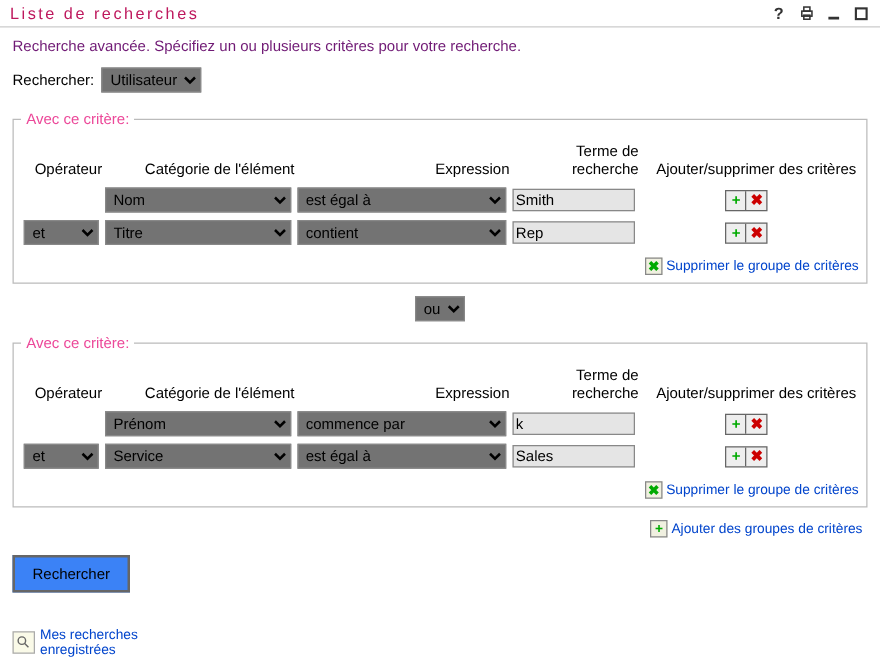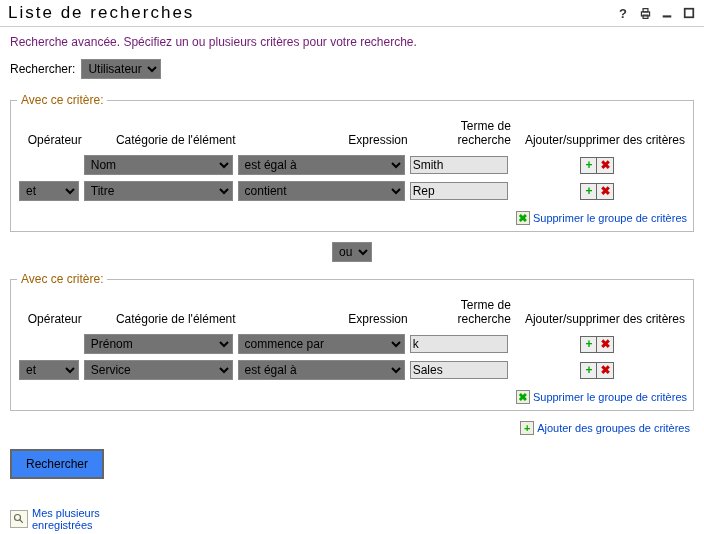--- a/index.html
+++ b/index.html
@@ -1,26 +1,26 @@
 <!DOCTYPE html>
 <html><head>
 <meta charset="utf-8">
 <style>
 * { box-sizing: border-box; margin: 0; padding: 0; }
 body { font-family: Arial, sans-serif; font-size: 12px; width: 704px; height: 534px; background: #fff; color: #000; }
 .titlebar { display: flex; align-items: center; padding: 3px 8px; border-bottom: 1px solid #ccc; }
-.titlebar-title { font-size: 17px; letter-spacing: 2px; color: #000000; flex: 1; }
+.titlebar-title { font-size: 13px; letter-spacing: 2px; color: #be185d; flex: 1; }
 .titlebar-icons { display: flex; gap: 8px; }
 .tb-icon { width: 14px; height: 14px; cursor: pointer; display: flex; align-items: center; justify-content: center; font-size: 13px; color: #333; font-weight: bold; }
 .subtitle { padding: 8px 10px; color: #701a75; font-size: 12px; }
 .search-row { display: flex; align-items: center; gap: 6px; padding: 2px 10px 10px; }
 .search-row label { font-size: 12px; }
 select { font-size: 12px; border: 1px solid #888; background: #737373; padding: 1px 2px; }
 fieldset { border: 1px solid #bbb; margin: 4px 10px; padding: 10px 6px 6px; position: relative; }
-legend { font-size: 12px; padding: 0 4px; color: #a16207; }
+legend { font-size: 12px; padding: 0 4px; color: #ec4899; }
 .criteria-table { width: 100%; }
 .criteria-table th { text-align: right; font-size: 12px; font-weight: normal; padding-bottom: 4px; vertical-align: bottom; }
 .criteria-table td { padding: 2px 3px 2px 0; vertical-align: middle; }
 .col-op { width: 62px; }
 .col-cat { width: 150px; }
 .col-expr { width: 168px; }
 .col-term { width: 100px; }
 .col-act { width: 170px; }
 select.full, input.full { width: 100%; font-size: 12px; border: 1px solid #888; padding: 1px 2px; }
 input.full { background: #e5e5e5; }
@@ -168,15 +168,15 @@
 </div>
 
 <div class="footer-links">
   <div class="flink">
     <span class="ic">
       <svg viewBox="0 0 16 16">
           <circle cx="6" cy="6" r="4" fill="none" stroke="#666" stroke-width="1.5"></circle>
           <line x1="9" y1="9" x2="13" y2="13" stroke="#666" stroke-width="1.5"></line>
         </svg>
     </span>
-    <span>Mes plusieurs enregistrées</span>
+    <span>Mes recherches enregistrées</span>
   </div>
 </div>
 
 </body></html>

